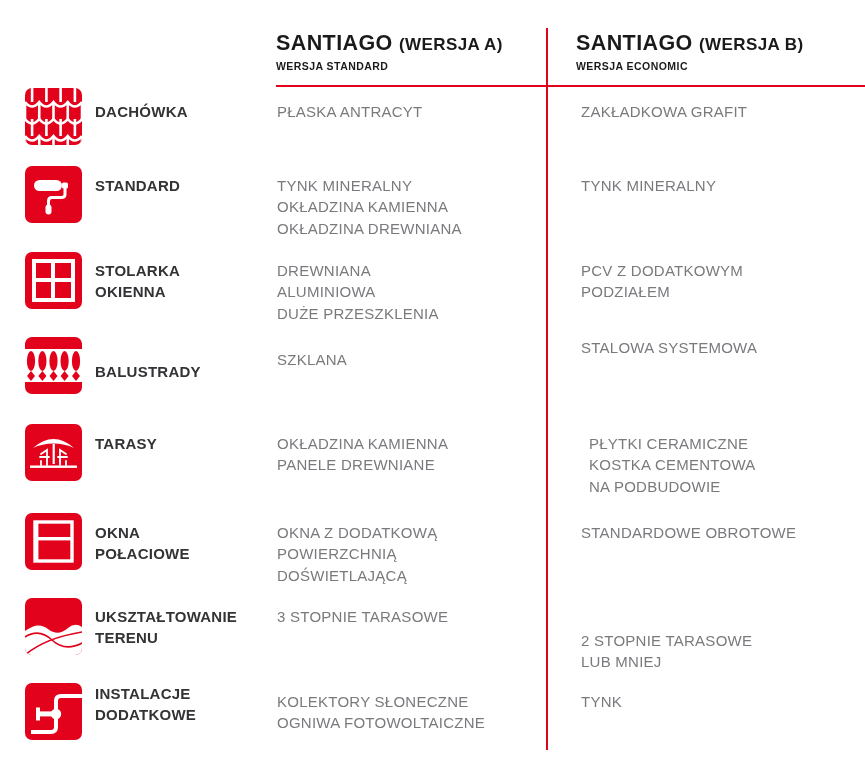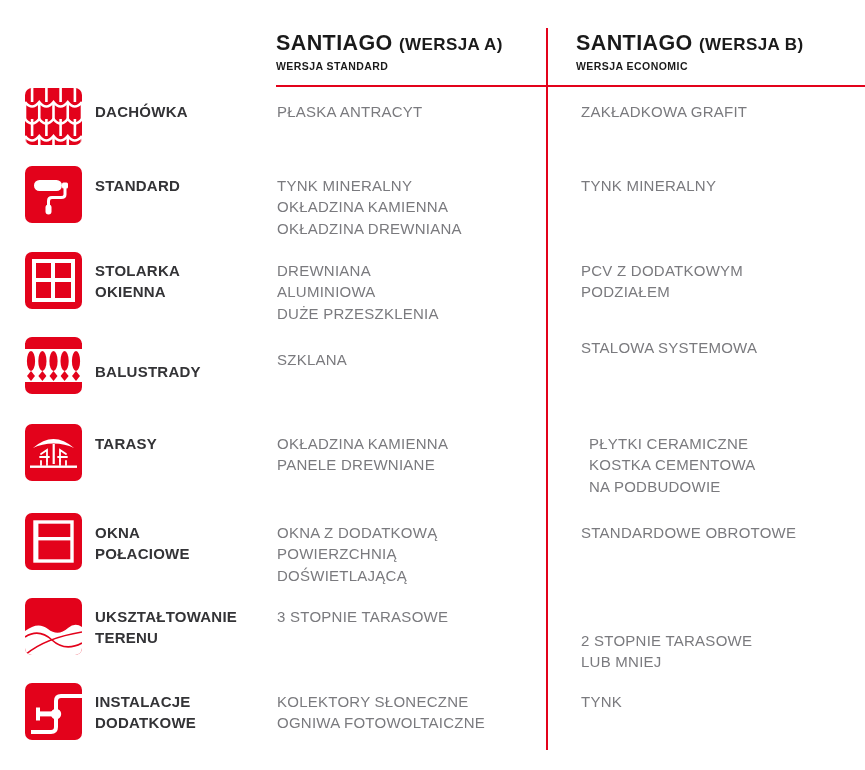--- a/index.html
+++ b/index.html
@@ -314,21 +314,21 @@
             </defs>
       <g clip-path="url(#cpPlb)">
         <rect x="0" y="0" width="57" height="57" fill="#e3021b"></rect>
         <path d="M57,13 L36,13 Q31,13 31,18 L31,44 Q31,49 26,49 L8,49" fill="none" stroke="#ffffff" stroke-width="4" stroke-linecap="square"></path>
         <circle cx="31" cy="31" r="5.2" fill="#ffffff"></circle>
         <rect x="13" y="28.4" width="14" height="5" fill="#ffffff"></rect>
         <rect x="11" y="24.5" width="4" height="13" fill="#ffffff"></rect>
       </g>
     </svg>
         </div>
-        <div class="label-cell" style="top: 8px; white-space: pre-line;">INSTALACJE
+        <div class="label-cell" style="top: 0; white-space: pre-line;">INSTALACJE
 DODATKOWE</div>
         <div class="value-cell a" style="top: 8px;">KOLEKTORY SŁONECZNE
 OGNIWA FOTOWOLTAICZNE</div>
         <div class="value-cell b" style="top: 8px;">TYNK</div>
       </div>
     </div>
 
 </div>
 
 </body></html>

